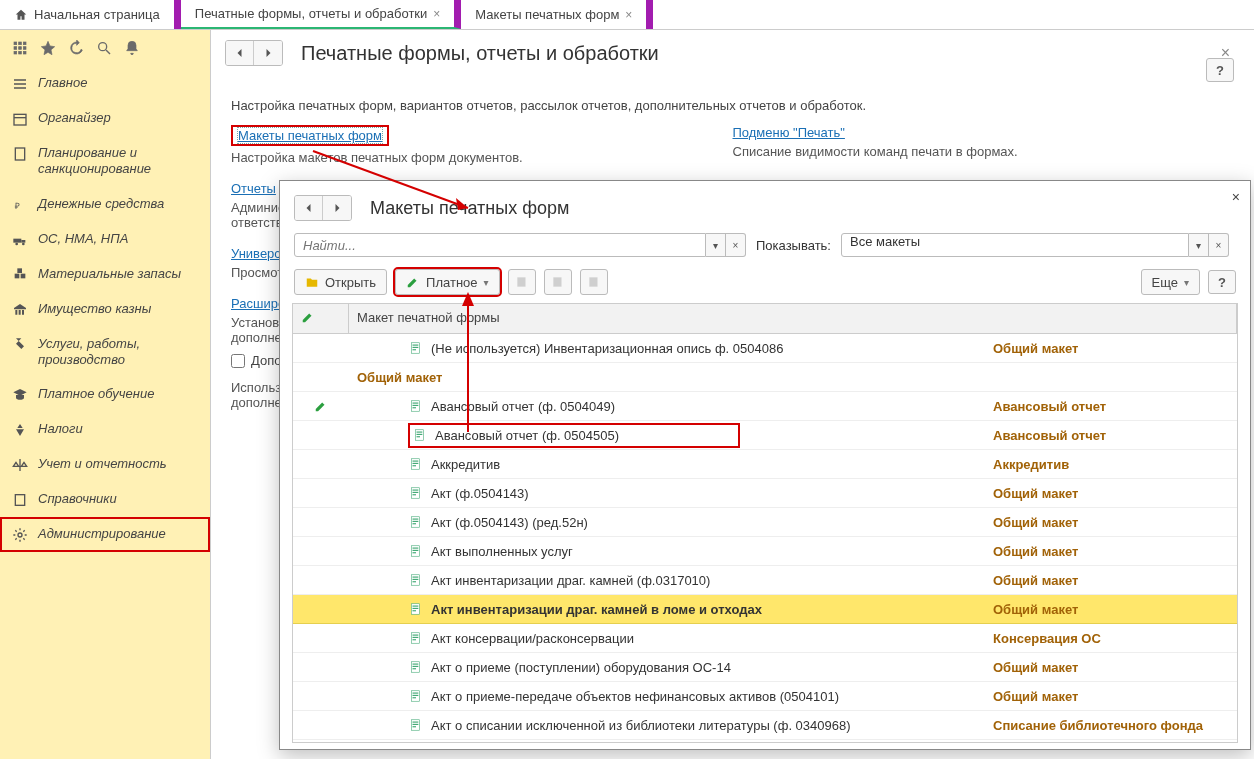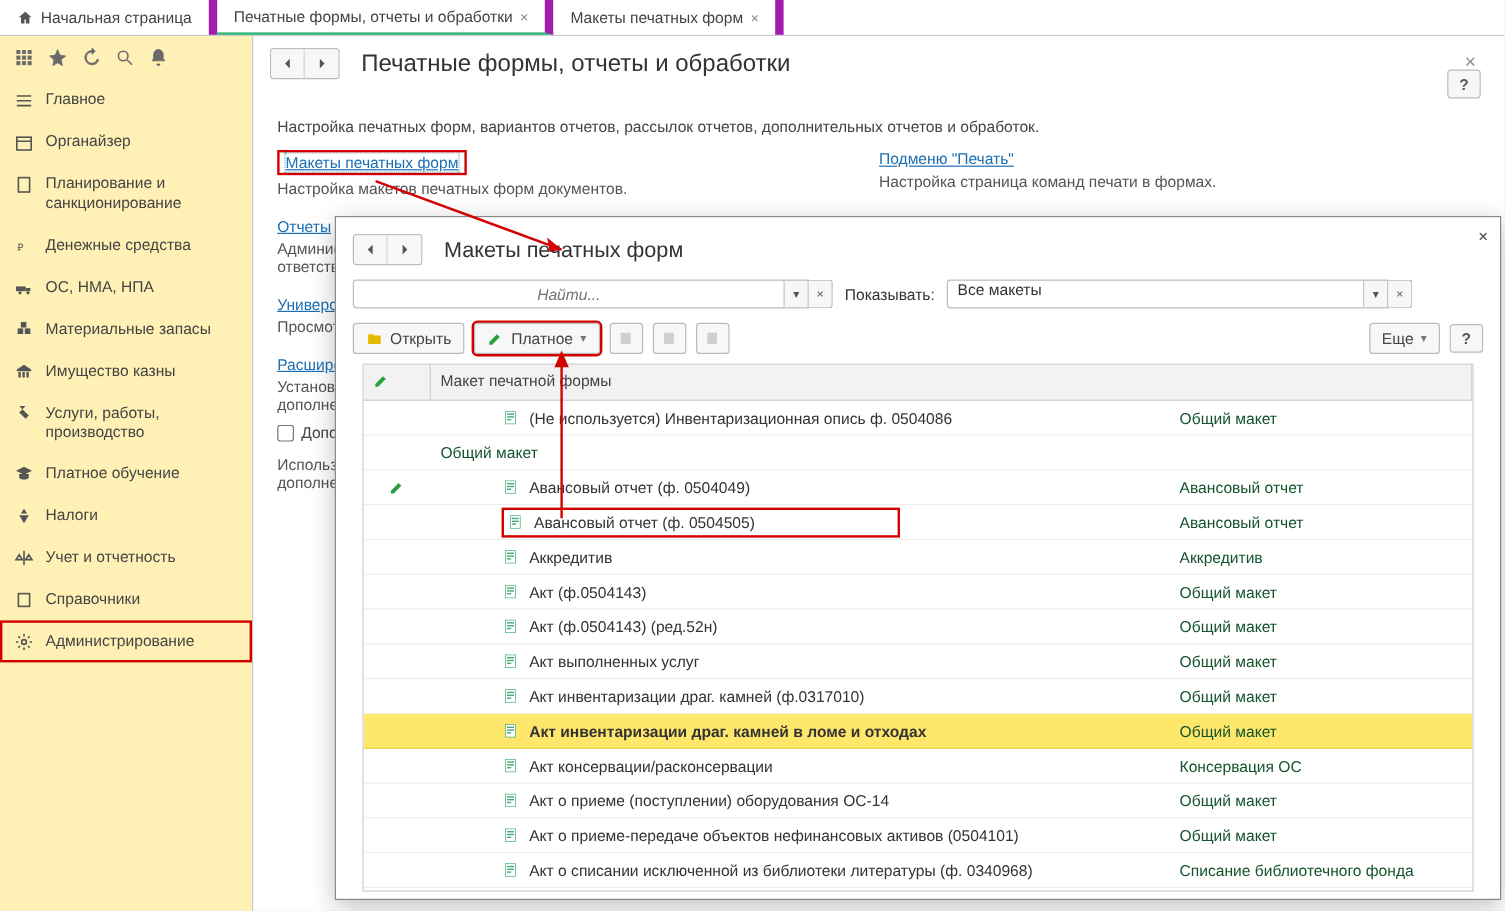--- a/index.html
+++ b/index.html
@@ -13,21 +13,21 @@
   .tab svg{width:14px;height:14px;fill:#555;}
   
   .layout{ display:flex; height:calc(100% - 30px); }
   
   .sidebar{ width:210px; background:#fff1b5; display:flex; flex-direction:column; padding-top:4px;}
   .sidebar-tools{ display:flex; gap:12px; padding:6px 10px 10px 12px; color:#6a6a6a;}
   .sidebar-tools svg{width:16px;height:16px;fill:#6a6a6a;stroke:#6a6a6a;}
   .nav-item{ display:flex; align-items:flex-start; gap:10px; padding:9px 12px; color:#444; cursor:pointer;}
   .nav-item svg{width:16px;height:16px;fill:#555;flex-shrink:0;margin-top:1px;}
   .nav-item.active{ outline:2px solid #d40000; outline-offset:-2px;}
-  .nav-item span{line-height:1.25;}
+  .nav-item span{line-height:1.25;font-style:italic;}
   
   .main{ flex:1; background:#fff; position:relative; border-left:1px solid #ccc;}
   .main-header{ display:flex; align-items:center; padding:10px 20px 0 14px; gap:18px;}
   .nav-btns{ display:flex; border:1px solid #bbb; border-radius:3px; overflow:hidden;}
   .nav-btn{ width:28px; height:24px; display:flex; align-items:center; justify-content:center; border-right:1px solid #ccc; background:#f7f7f7; cursor:pointer;}
   .nav-btn:last-child{border-right:none;}
   .nav-btn svg{width:12px;height:12px;fill:#555;}
   .main-title{ font-size:20px; font-weight:normal; color:#333; flex:1; }
   .close-x{ font-size:16px; color:#888; cursor:pointer; padding:4px;}
   .help-btn{ width:28px; height:24px; border:1px solid #bbb; border-radius:3px; display:flex; align-items:center; justify-content:center; background:#f7f7f7; cursor:pointer; font-weight:bold; color:#555;}
@@ -38,44 +38,44 @@
   .red-box{ border:2px solid #d40000; padding:1px 4px; display:inline-block;}
   .check-row{ display:flex; align-items:center; gap:6px; padding:4px 20px; color:#444;}
   input[type=checkbox]{ width:14px;height:14px;}
   
   .popup{ position:absolute; left:279px; top:180px; width:972px; height:570px; background:#fff; border:1px solid #888; box-shadow:0 6px 20px rgba(0,0,0,.25);}
   .popup-close{ position:absolute; right:6px; top:4px; font-size:14px; color:#444; cursor:pointer; padding:4px;}
   .popup-header{ display:flex; align-items:center; padding:14px 18px 8px 14px; gap:18px;}
   .popup-title{ font-size:18px; color:#333;}
   .popup-filter{ display:flex; align-items:center; gap:10px; padding:4px 14px 8px 14px;}
   .input-grp{ display:flex; align-items:stretch;}
-  .find-input{ height:24px; border:1px solid #bbb; border-radius:3px 0 0 3px; padding:0 8px; color:#999; font-style:italic; width:360px;text-align:center;}
+  .find-input{ height:24px; border:1px solid #bbb; border-radius:3px 0 0 3px; padding:0 8px; color:#999; font-style:italic; width:412px;}
   .small-btn{ height:24px; width:20px; border:1px solid #bbb; border-left:none; background:#f7f7f7; display:flex; align-items:center; justify-content:center; cursor:pointer; font-size:10px; color:#555;}
   .small-btn.last{ border-radius:0 3px 3px 0;}
   .sel{ height:24px; border:1px solid #bbb; border-radius:3px 0 0 3px; padding:0 8px; width:348px; background:#fff;}
   .popup-toolbar{ display:flex; align-items:center; gap:8px; padding:4px 14px 8px 14px;}
   .tool-btn{ height:26px; border:1px solid #bbb; border-radius:3px; background:#f7f7f7; display:flex; align-items:center; gap:6px; padding:0 10px; cursor:pointer; color:#444;}
   .tool-btn.red{ outline:2px solid #d40000; outline-offset:0;}
   .tool-btn svg{width:14px;height:14px;}
   .tool-btn.icon-only{ padding:0 6px;}
   .tool-spacer{ flex:1;}
   
-  .table{ margin:0 22px; border:1px solid #ccc; height:440px; overflow:hidden; display:flex; flex-direction:column;}
+  .table{ margin:0 12px; border:1px solid #ccc; height:440px; overflow:hidden; display:flex; flex-direction:column;}
   .thead{ display:flex; background:#f2f2f2; border-bottom:1px solid #ccc;}
   .th{ padding:6px 8px; font-size:13px; color:#444; border-right:1px solid #ccc;}
   .th1{width:56px;} .th2{flex:1;} .th3{width:252px;border-right:none;}
   .tbody{ flex:1; overflow-y:auto;}
   .tr{ display:flex; border-bottom:1px solid #eee; align-items:center; min-height:29px;}
   .tr.sel{ background:#ffe76b; width:auto; height:auto; border:none; border-bottom:1px solid #e5cf4f; padding:0; border-radius:0;}
   .td1{width:56px; display:flex; justify-content:center;}
   .td1 svg{width:14px;height:14px;}
   .td2{flex:1; display:flex; align-items:center; gap:8px; padding-left:60px;}
   .td2 svg{width:14px;height:14px;flex-shrink:0;}
   .tr.bold .td2 span{ font-weight:bold;}
-  .td3{width:252px; padding:0 8px; color:#14532d;}
+  .td3{width:252px; padding:0 8px; color:#a16207;font-weight:bold;}
   .row-red{ outline:2px solid #d40000; outline-offset:-1px;}
   .td2-inner{ display:inline-block;}
   
   .anno{ position:absolute; pointer-events:none; }
   .a1{ left:308px; top:146px; width:170px; height:70px;}
   .a2{ left:458px; top:292px; width:20px; height:140px;}
   svg.arrow path{ stroke:#d40000; stroke-width:2; fill:none;}
   svg.arrow polygon{ fill:#d40000;}
 </style>
 </head>
@@ -237,21 +237,21 @@
         <div class="help-btn">?</div>
     </div>
     <div class="descr">Настройка печатных форм, вариантов отчетов, рассылок отчетов, дополнительных отчетов и обработок.</div>
     <div class="link-row">
       <div class="link-col">
         <span class="red-box"><a style="border:1px dotted #7aa;">Макеты печатных форм</a></span>
         <div class="sub">Настройка макетов печатных форм документов.</div>
       </div>
       <div class="link-col">
         <a>Подменю "Печать"</a>
-        <div class="sub">Настройка страница команд печати в формах.</div>
+        <div class="sub">Списание видимости команд печати в формах.</div>
       </div>
     </div>
     <div class="link-row" style="margin-top:8px;">
       <div class="link-col">
         <a>Отчеты</a>
         <div class="sub" style="white-space:pre-line;">Администр
 ответстве</div>
       </div>
     </div>
     <div class="link-row" style="margin-top:8px;">

